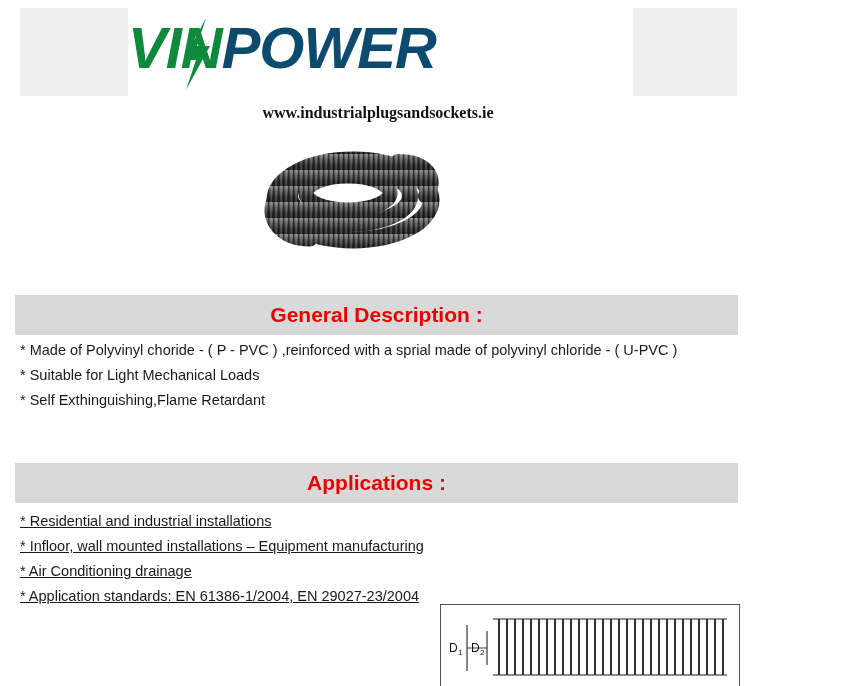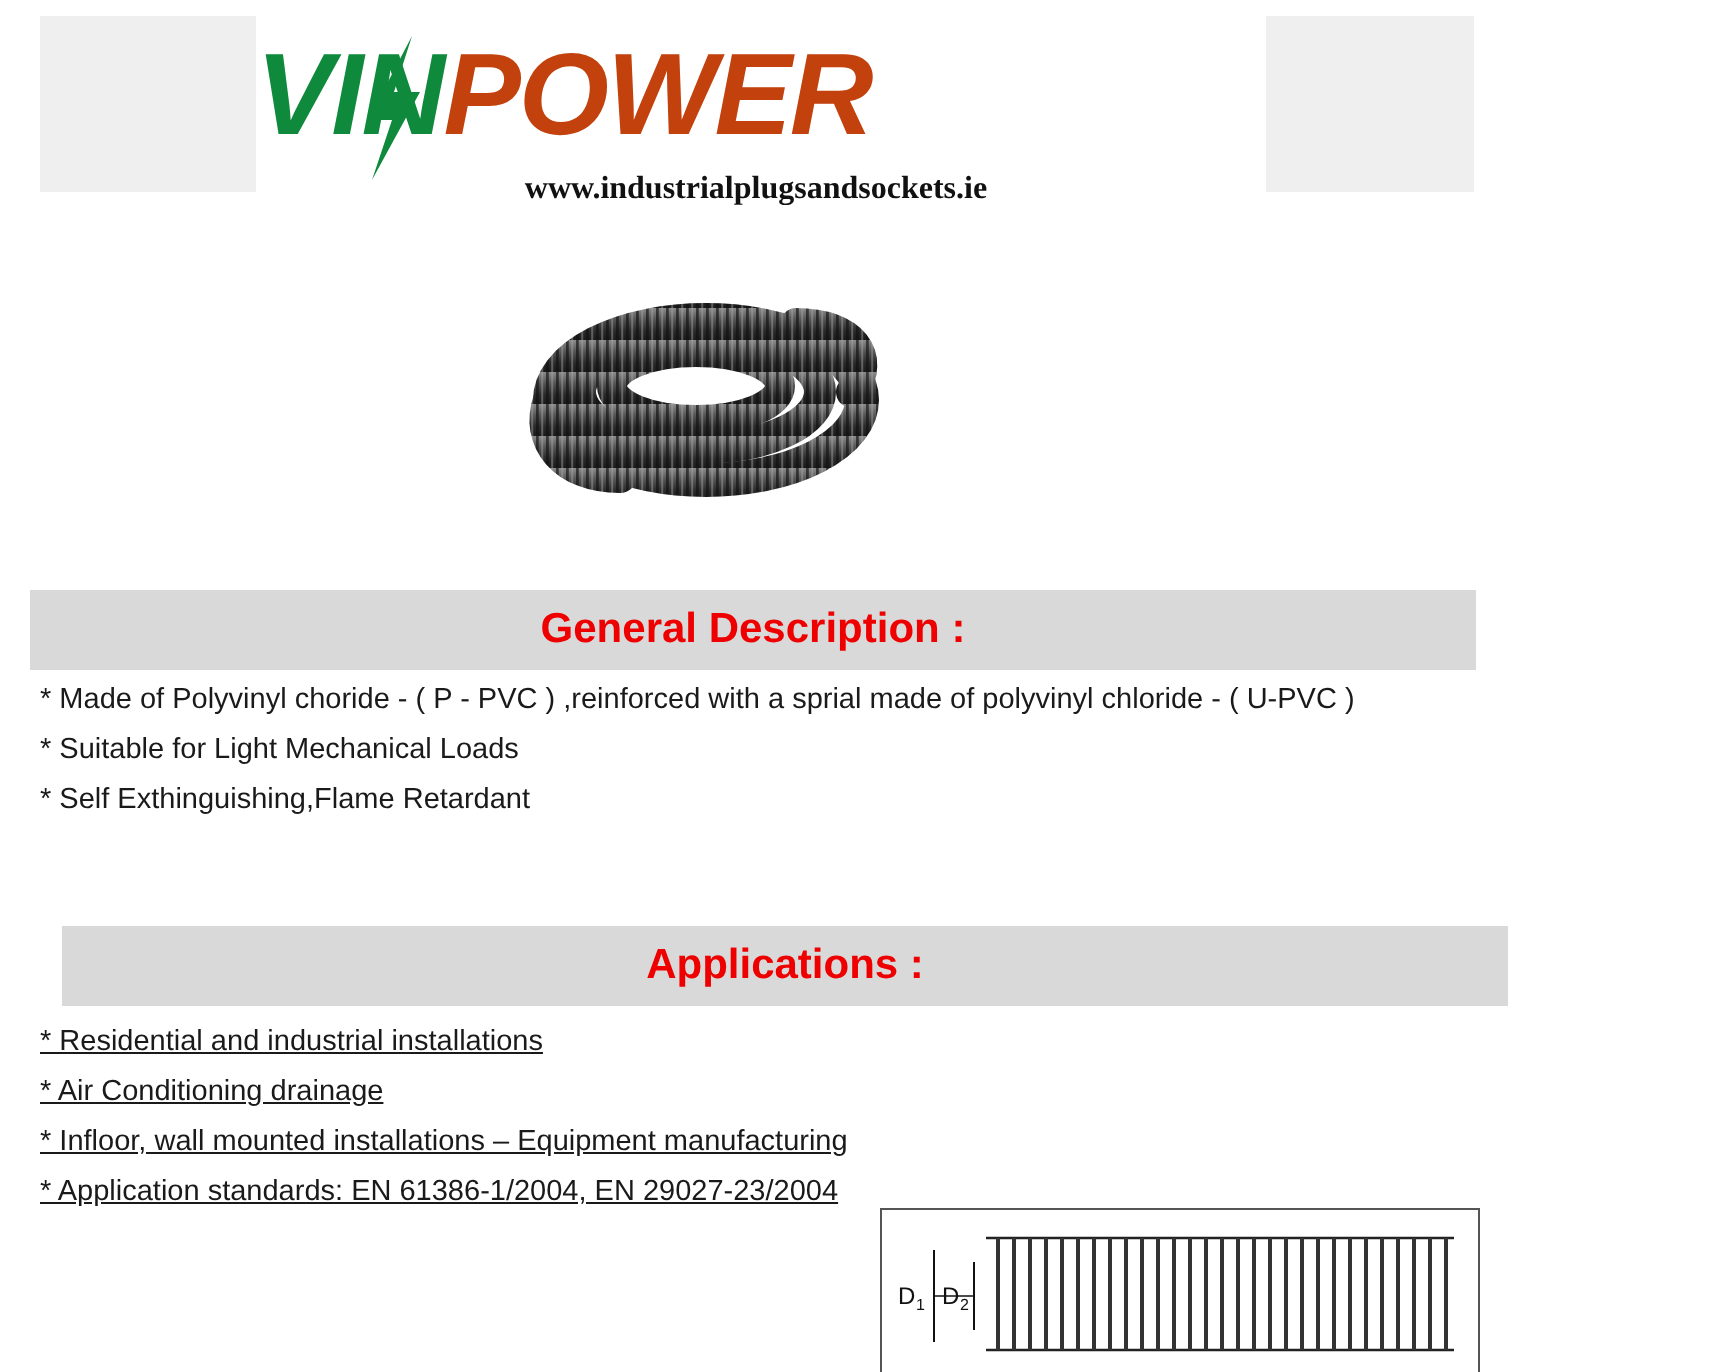--- a/index.html
+++ b/index.html
@@ -46,33 +46,33 @@
     width: 500px;
     height: 66px;
     font-family: "Liberation Sans", sans-serif;
     font-style: italic;
     font-weight: bold;
     font-size: 58px;
     letter-spacing: -1px;
     white-space: nowrap;
   }
   .logo .vin { color: #0f8a3c; }
-  .logo .power { color: #c2410c; text-align: right; }
+  .logo .power { color: #0c4a6e; text-align: right; }
   .logo-bolt {
     position: absolute;
     left: 176px;
     top: 16px;
     width: 40px;
     height: 76px;
     pointer-events: none;
   }
   .site-url {
     position: absolute;
     left: 128px;
-    top: 86px;
+    top: 104px;
     width: 500px;
     text-align: center;
     font-family: "Liberation Serif", serif;
     font-weight: bold;
     font-size: 16px;
     color: #111111;
   }
 
   
   .product-img {
@@ -92,21 +92,21 @@
     background: #d9d9d9;
     color: #ee0000;
     font-family: "Liberation Sans", sans-serif;
     font-weight: bold;
     font-size: 21px;
     display: flex;
     align-items: center;
     justify-content: center;
   }
   #band-general { top: 295px; text-align: right; }
-  #band-apps { top: 463px; margin-left: 16px; }
+  #band-apps { top: 463px; }
 
   .bullets {
     position: absolute;
     left: 20px;
     width: 740px;
     font-family: "Liberation Sans", sans-serif;
     font-size: 14.5px;
     color: #1a1a1a;
   }
   .bullets div {
@@ -186,22 +186,22 @@
 <div class="bullets" id="general-bullets">
   <div>* Made of Polyvinyl choride - ( P - PVC ) ,reinforced with a sprial made of polyvinyl chloride - ( U-PVC )</div>
   <div>* Suitable for Light Mechanical Loads</div>
   <div>* Self Exthinguishing,Flame Retardant</div>
 </div>
 
 <div class="band" id="band-apps">Applications :</div>
 
 <div class="bullets" id="apps-bullets">
   <div>* Residential and industrial installations</div>
+  <div>* Infloor, wall mounted installations – Equipment manufacturing</div>
   <div>* Air Conditioning drainage</div>
-  <div>* Infloor, wall mounted installations – Equipment manufacturing</div>
   <div>* Application standards: EN 61386-1/2004, EN 29027-23/2004</div>
 </div>
 
 <div class="diagram">
   <svg width="298" height="82" viewBox="0 0 298 82">
 
     <g stroke="#111111" stroke-width="1">
       <line x1="26" y1="20" x2="26" y2="66"></line>
       <line x1="46" y1="26" x2="46" y2="60"></line>
       <line x1="26" y1="43" x2="46" y2="43" stroke-width="0.8"></line>

